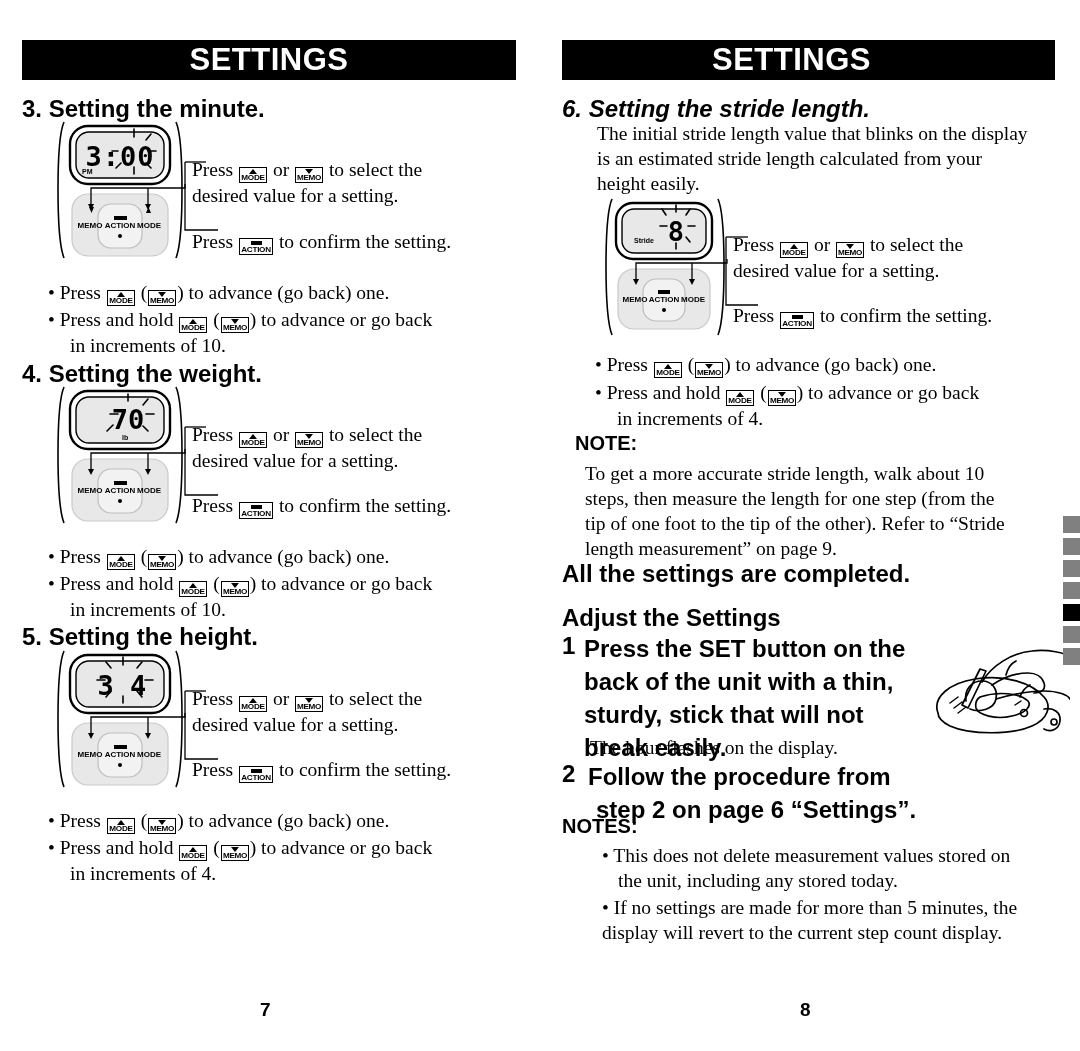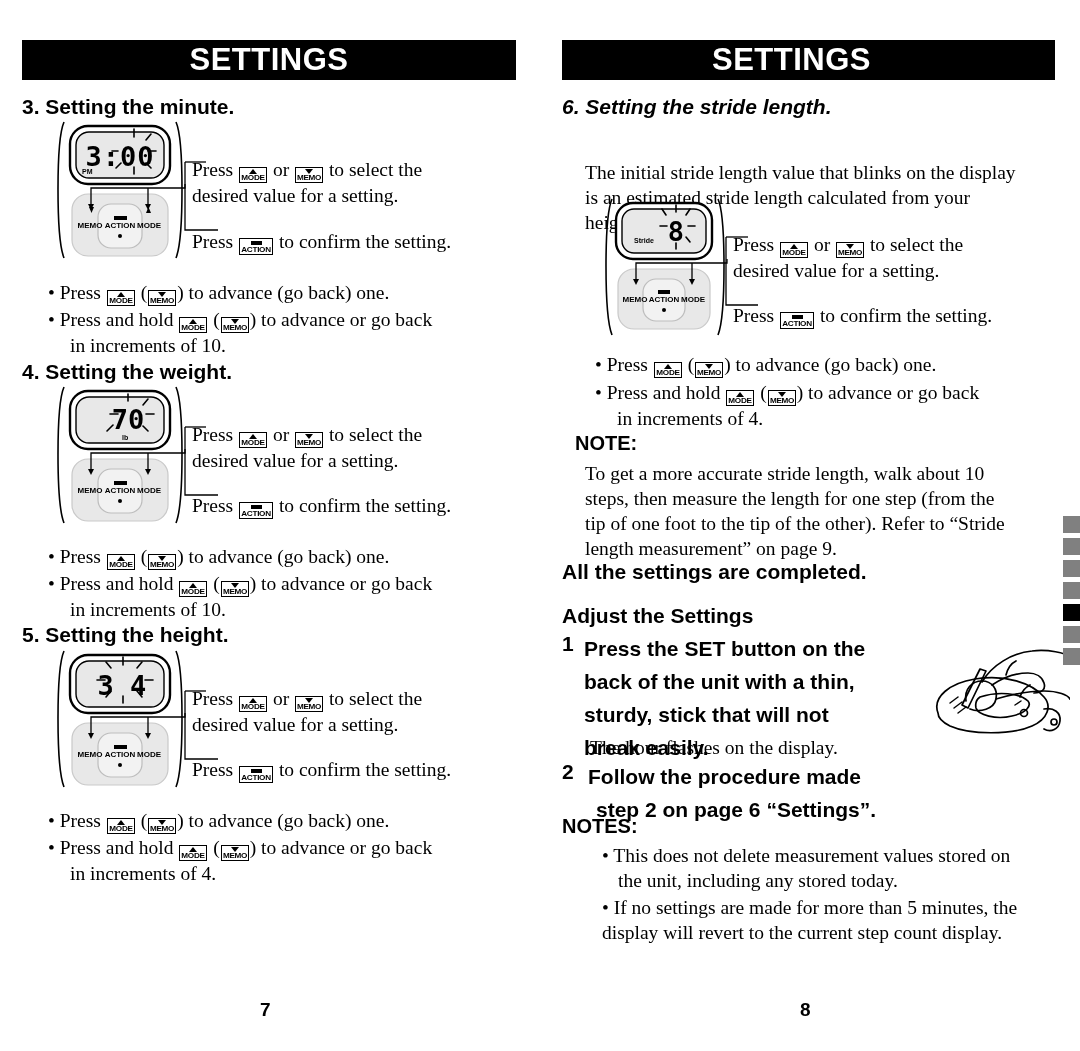--- a/index.html
+++ b/index.html
@@ -37,21 +37,21 @@
     display: flex;
     align-items: center;
     justify-content: center;
   }
   .page-left .banner  { left: 22px; width: 494px; }
   .page-right .banner { left: 22px; width: 493px; justify-content: flex-start; padding-left: 150px; box-sizing: border-box; }
 
   .h2 {
     font-family: "Liberation Sans", sans-serif;
     font-weight: bold;
-    font-size: 21px;
+    font-size: 24px;
     position: absolute;
     white-space: nowrap;
   }
   .h2b {
     font-family: "Liberation Sans", sans-serif;
     font-weight: bold;
     font-size: 20px;
     position: absolute;
     white-space: nowrap;
   }
@@ -362,21 +362,21 @@
 </div>
 
 <div class="page page-right">
 
   <div class="banner">
     <span>SETTINGS</span>
   </div>
 
   <div class="h2" style="left:22px; top:95px;font-style:italic;">6. Setting the stride length.</div>
 
-  <div class="body-text" style="left:45px; top:121px; width:480px;margin-top:39px;">
+  <div class="body-text" style="left:57px; top:121px; width:480px;">
     <span>The initial stride length value that blinks on the display</span><br>
     <span>is an estimated stride length calculated from your</span><br>
     <span>height easily.</span>
   </div>
 
   <svg class="device" style="left:60px; top:195px;" width="130" height="145" viewBox="0 0 130 145">
     <path d="M12 4 C4 22, 4 120, 12 140" stroke="#000" stroke-width="1.6" fill="none"></path>
     <path d="M118 4 C126 22, 126 120, 118 140" stroke="#000" stroke-width="1.6" fill="none"></path>
     <rect x="16" y="8" width="96" height="56" rx="17" ry="17" fill="#fff" stroke="#000" stroke-width="2.4"></rect>
     <rect x="22" y="14" width="84" height="44" rx="12" ry="12" fill="#e8e8e8" stroke="#000" stroke-width="1.4"></rect>
@@ -460,21 +460,21 @@
     <span>back of the unit with a thin,</span><br>
     <span>sturdy, stick that will not</span><br>
     <span>break easily.</span>
   </div>
 
   <div class="body-text" style="left:50px; top:735px; width:330px;">The hour flashes on the display.</div>
 
   <div class="h2" style="left:22px; top:760px; width:40px;">2</div>
 
   <div class="h2" style="left:48px; top:760px; line-height:33px; white-space:normal; width:350px;">
-    <span>Follow the procedure made</span><br>
+    <span>Follow the procedure from</span><br>
     <span style="margin-left:8px;">step 2 on page 6 “Settings”.</span>
   </div>
 
   <svg class="device" style="left:380px; top:625px;" width="150" height="140" viewBox="0 0 150 140">
     <g fill="none" stroke="#000" stroke-width="1.7" stroke-linejoin="round" stroke-linecap="round">
 
       <path d="M18 88 C12 72, 30 58, 55 54 C85 49, 112 58, 124 72 C132 81, 128 94, 112 101
                C92 110, 50 110, 30 101 C22 97, 18 93, 18 88 Z"></path>
 
       <path d="M124 84 C134 82, 141 88, 140 96 C139 104, 131 108, 124 104"></path>

